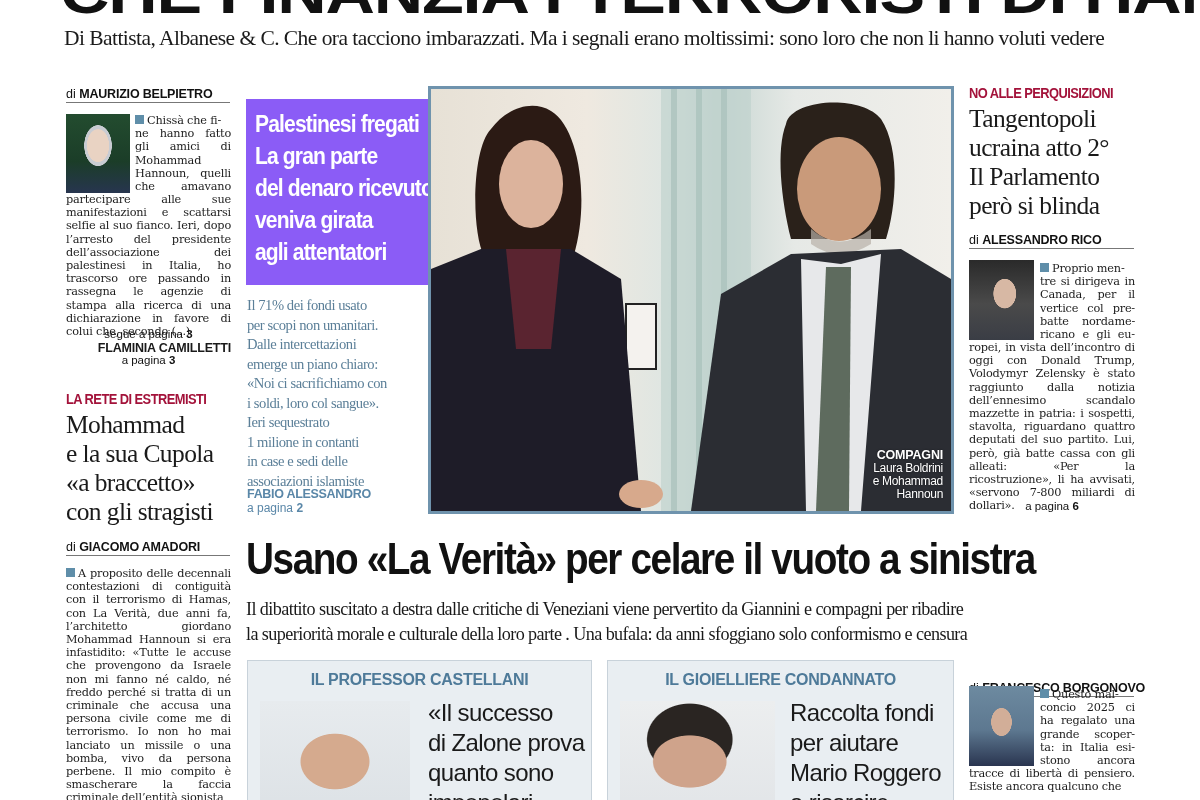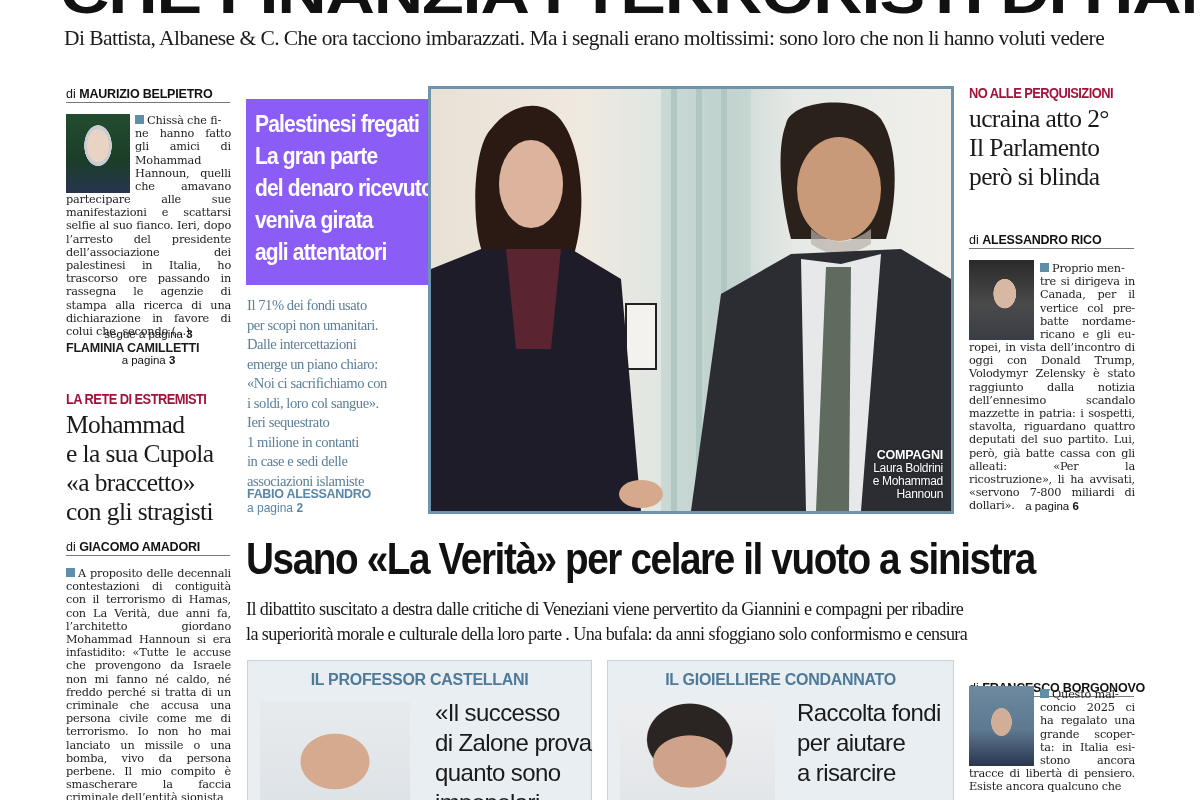--- a/index.html
+++ b/index.html
@@ -36,21 +36,21 @@
     text-align: justify; color: #1d1d1d; letter-spacing: -0.2px;
   }
   .sq { display: inline-block; width: 9px; height: 9px; background: #5f8ea9; margin-right: 3px; vertical-align: 0px; }
 
   .photo {
     position: absolute; overflow: hidden;
   }
 
   .ref { font-family: "Liberation Sans", sans-serif; font-size: 11.5px; text-align: center; color: #111; }
   .ref b { font-weight: 700; }
-  .ref-author { font-family: "Liberation Sans", sans-serif; font-size: 12.5px; font-weight: 700; letter-spacing: -0.2px; }
+  .ref-author { font-family: "Liberation Sans", sans-serif; font-size: 12.5px; font-weight: 700; text-align: right; letter-spacing: -0.2px; }
 
   .kicker-red {
     font-family: "Liberation Sans", sans-serif; font-weight: 700; font-size: 14px;
     color: #a3123a; letter-spacing: -0.6px; white-space: nowrap; transform: scaleX(0.92); transform-origin: left;
   }
   .side-headline {
     font-family: "Liberation Serif", serif; font-size: 25.5px; line-height: 29px;
     color: #1a1a1a; letter-spacing: -0.6px;
   }
   .side-headline span { display: block; white-space: nowrap; }
@@ -109,21 +109,21 @@
   }
   .box-kicker {
     position: absolute; top: 10px; left: 0; width: 100%; text-align: center;
     font-family: Liberation Sans, sans-serif; font-weight: 700; font-size: 16px; color: #4e7a99; letter-spacing: -0.3px;
     white-space: nowrap;
   }
   .box-quote {
     position: absolute; font-family: "Liberation Sans", sans-serif; font-size: 24px; line-height: 30px; color: #1a1a1a;
     letter-spacing: -0.6px;
   }
-  .box-quote span { display: block; white-space: nowrap; margin-left: 7px; }
+  .box-quote span { display: block; white-space: nowrap; }
 </style>
 </head>
 <body>
 
 <div class="abs main-headline">CHE FINANZIA I TERRORISTI DI HAMAS</div>
 <div class="abs main-sub">
   <span>Di Battista, Albanese &amp; C. Che ora tacciono imbarazzati. Ma i segnali erano moltissimi: sono loro che non li hanno voluti vedere</span>
 </div>
 
 <div class="abs byline" style="left:66px; top:87px; width:164px;">
@@ -214,20 +214,21 @@
   <div class="caption">
     <b>COMPAGNI</b>
     <span>Laura Boldrini</span>
     <span>e Mohammad</span>
     <span>Hannoun</span>
   </div>
 </div>
 
 <div class="abs kicker-red" style="left:969px; top:85px;">NO ALLE PERQUISIZIONI</div>
 <div class="abs side-headline" style="left:969px; top:104px; width:175px;">
+  <span>Tangentopoli</span>
   <span>ucraina atto 2°</span>
   <span>Il Parlamento</span>
   <span>però si blinda</span>
 </div>
 <div class="abs byline" style="left:969px; top:233px; width:165px;">
   <span class="di">di</span>
   <b>ALESSANDRO RICO</b>
 </div>
 <div class="photo" style="left:969px; top:260px; width:65px; height:80px; background: radial-gradient(ellipse at 55% 42%, #d7b8a4 0 22%, transparent 23%), linear-gradient(180deg, #2a2a2a 0%, #4a4a4a 55%, #3a3d45 100%);"></div>
 <div class="abs body-text" style="left:1040px; top:262px; width:95px;">
@@ -259,20 +260,21 @@
     <span>impopolari</span>
   </div>
 </div>
 
 <div class="box" style="left:607px; width:347px;">
   <div class="box-kicker">IL GIOIELLIERE CONDANNATO</div>
   <div class="photo" style="left:12px; top:40px; width:155px; height:110px; background: radial-gradient(ellipse at 45% 55%, #cfa38b 0 30%, transparent 31%), radial-gradient(ellipse at 45% 35%, #2a2522 0 35%, transparent 36%), linear-gradient(180deg, #eceeef 0%, #e2e5e8 100%);"></div>
   <div class="box-quote" style="left:182px; top:37px;">
     <span>Raccolta fondi</span>
     <span>per aiutare</span>
+    <span>Mario Roggero</span>
     <span>a risarcire</span>
   </div>
 </div>
 
 <div class="abs byline" style="left:969px; top:681px; width:165px;">
   <span class="di">di</span>
   <b>FRANCESCO BORGONOVO</b>
 </div>
 <div class="photo" style="left:969px; top:686px; width:65px; height:80px; background: radial-gradient(ellipse at 50% 45%, #d2ae98 0 22%, transparent 23%), linear-gradient(180deg, #6d8aa0 0%, #5d7890 55%, #2a3550 100%);"></div>
 <div class="abs body-text" style="left:1040px; top:688px; width:95px;">

